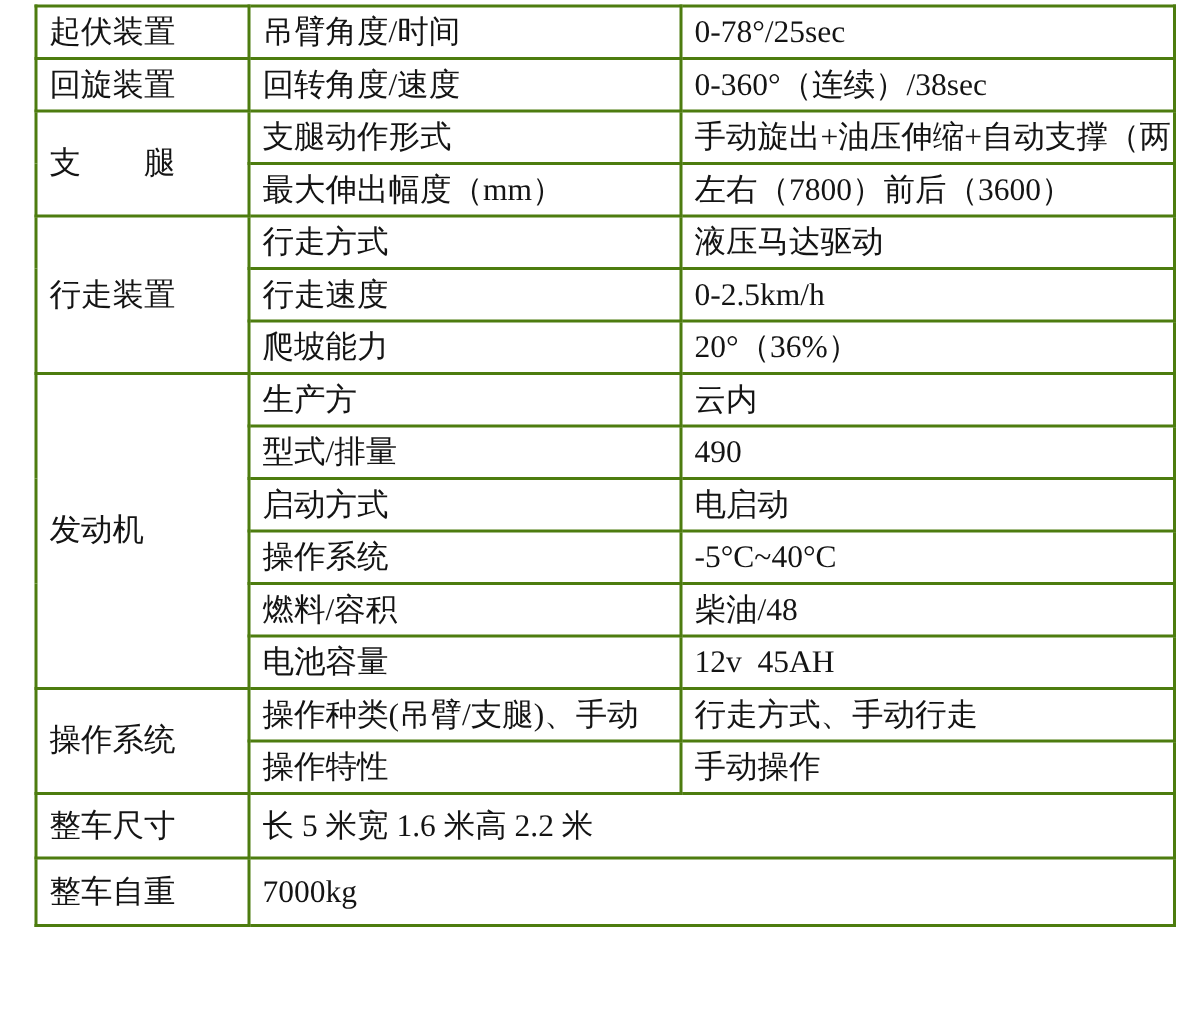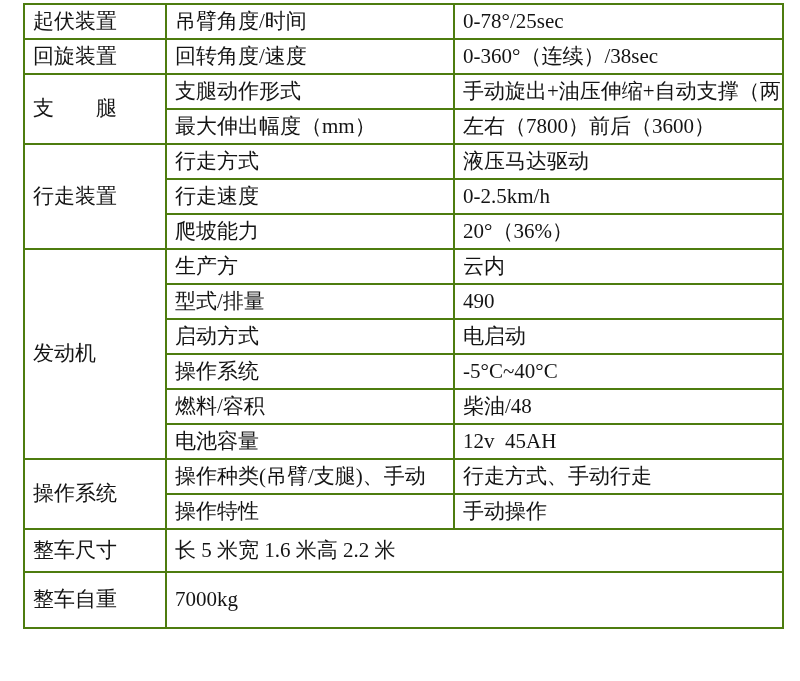--- a/index.html
+++ b/index.html
@@ -20,21 +20,21 @@
     font-size: 21px;
     line-height: 1.1;
     padding: 0 6px 0 8px;
     white-space: pre;
     overflow: hidden;
     vertical-align: middle;
     background: #fff;
   }
   tr.r { height: 35px; }
   tr.tall-a { height: 43px; margin-left: 42px; }
-  tr.tall-b { height: 56px; }
+  tr.tall-b { height: 45px; }
   td.c1 { padding-left: 7px; }
   td.c2 { padding-left: 10px; }
   td.c3 { padding-left: 9px; margin-left: 21px; }
 </style>
 </head>
 <body>
 
 <div class="page">
   <table class="spec">
     <colgroup>

